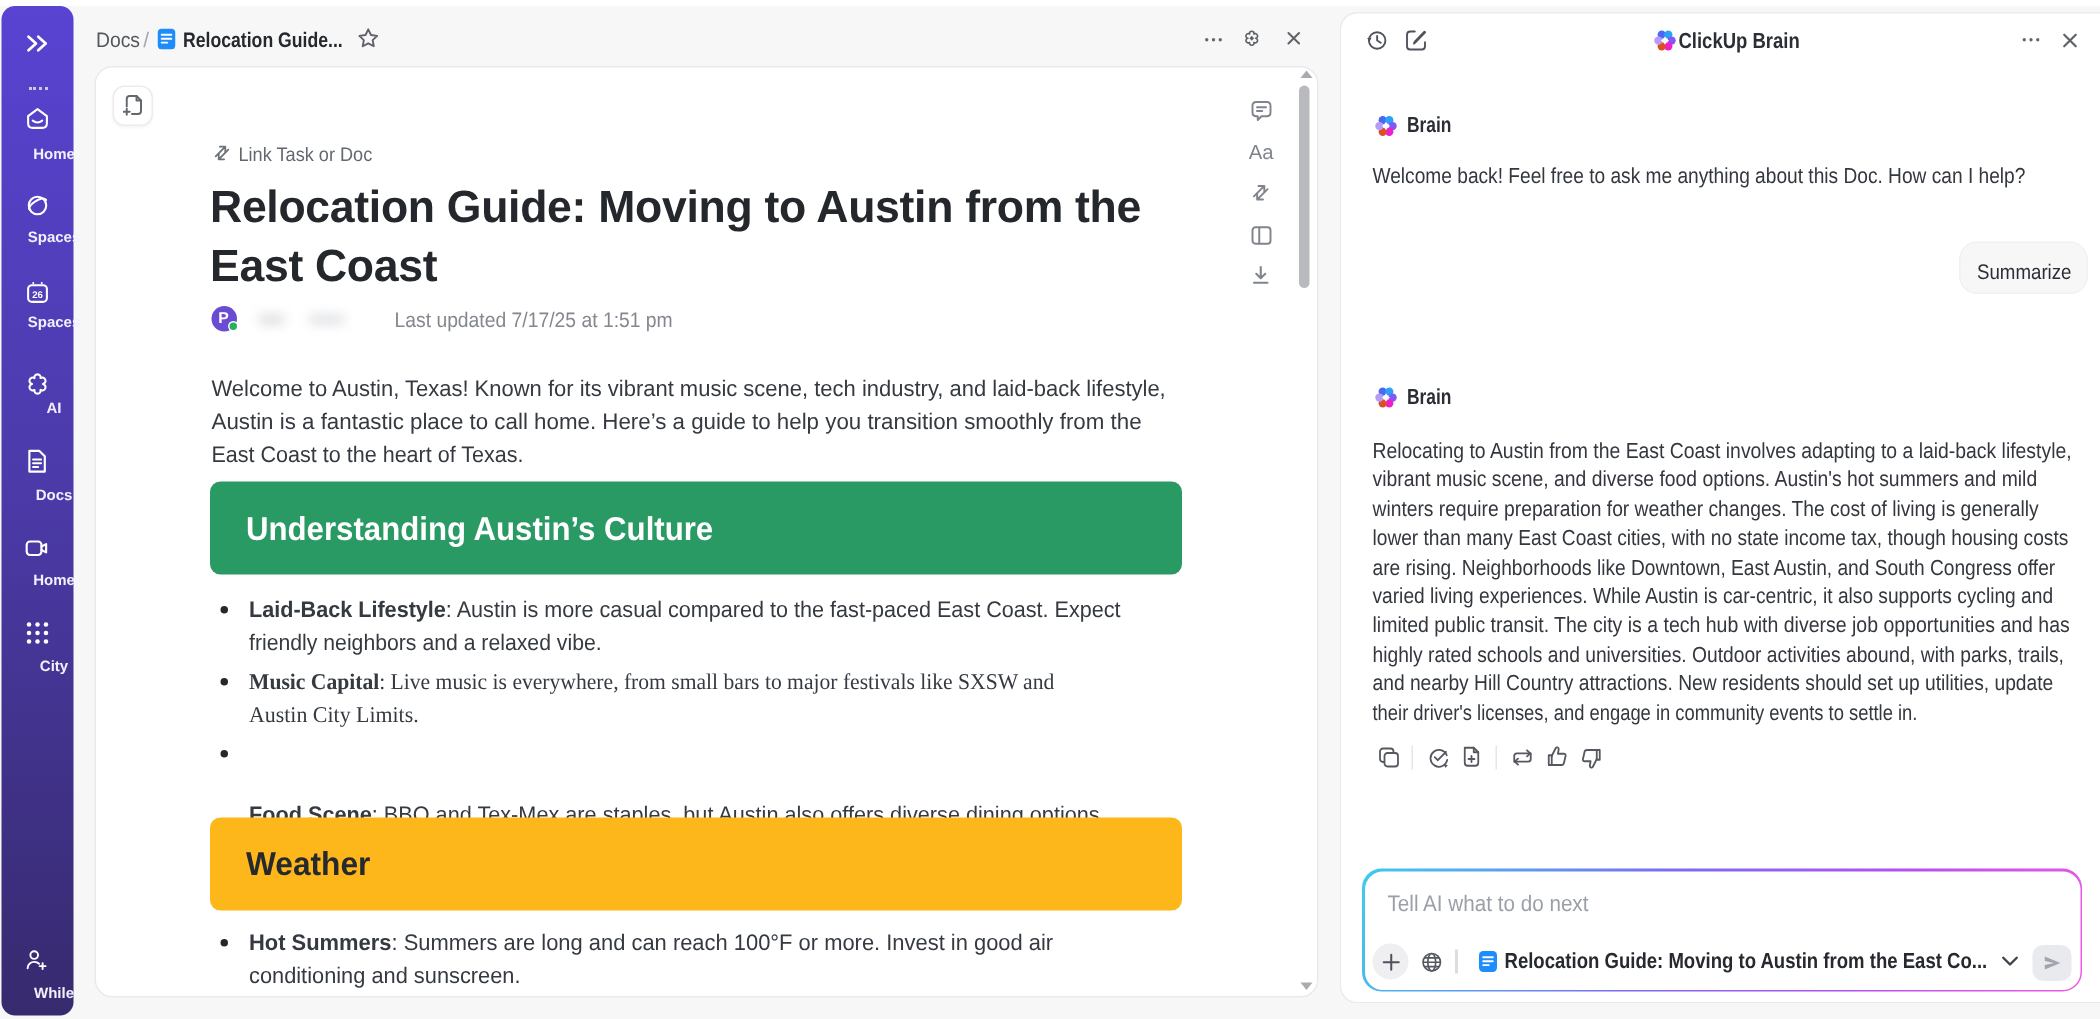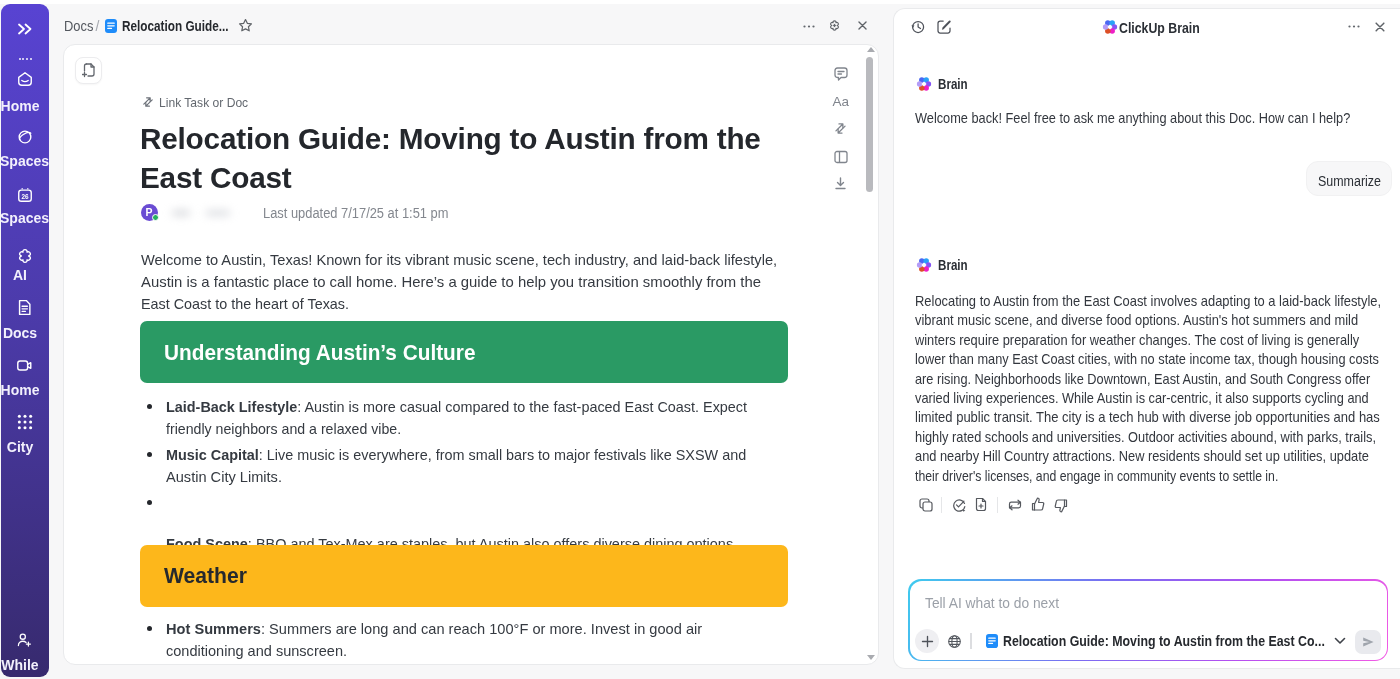--- a/index.html
+++ b/index.html
@@ -6,22 +6,22 @@
 html,body { width:1400px; height:679px; overflow:hidden; }
 body { font-family:"Liberation Sans", sans-serif; background:#fff; position:relative; }
 .bg { position:absolute; left:0; top:4px; width:1400px; height:675px; background:#f7f7f8; }
 .abs { position:absolute; }
 .nowrap { white-space:nowrap; }
 
 
 .sidebar { position:absolute; left:1px; top:4px; width:48px; height:673px;
   border-radius:9px;
   background:linear-gradient(180deg,#5843d2 0%,#4c3bab 45%,#372a6e 100%); }
-.sb-label { position:absolute; left:0; width:40px; text-align:center; color:#f2f0fc;
-  font-size:14px; font-weight:bold; }
+.sb-label { position:absolute; left:16px; width:40px; text-align:center; color:#f2f0fc;
+  font-size:10px; font-weight:bold; }
 
 
 .crumb { position:absolute; top:18px; font-size:14px; color:#53575e; }
 
 
 .doc-card { position:absolute; left:63px; top:44px; width:816px; height:621px;
   background:#fff; border:1px solid #e9eaec; border-radius:12px; }
 .title { position:absolute; left:140px; top:119px; font-size:30px; line-height:39px;
   font-weight:bold; color:#24272c; letter-spacing:-0.2px; transform:scaleX(0.99); transform-origin:left top; white-space:nowrap;}
 .ptext { font-size:15px; color:#353a41; line-height:22px; white-space:nowrap; }
@@ -186,21 +186,21 @@
 
 <div class="banner" style="top:321px; background:#2a9a64;"></div>
 <div class="banner-text" style="left:164px; top:340px; color:#fff; transform:scaleX(0.945);">Understanding Austin’s Culture</div>
 
 <div class="bullet-dot" style="left:147px; top:404px;"></div>
 <div class="abs ptext" style="left:166px; top:396px;">
   <div id="bl1"><b>Laid-Back Lifestyle</b>: Austin is more casual compared to the fast-paced East Coast. Expect</div>
   <div id="bl2">friendly neighbors and a relaxed vibe.</div>
 </div>
 <div class="bullet-dot" style="left:147px; top:452px;"></div>
-<div class="abs ptext" style="left:166px; top:444px;">
+<div class="abs ptext" style="left:166px; top:444px;font-family:Liberation Serif, serif;">
   <div id="bl3"><b>Music Capital</b>: Live music is everywhere, from small bars to major festivals like SXSW and</div>
   <div id="bl4">Austin City Limits.</div>
 </div>
 <div class="bullet-dot" style="left:147px; top:500px;"></div>
 <div class="abs ptext" style="left:166px; top:492px;margin-top:41px;">
   <div id="bl5"><b>Food Scene</b>: BBQ and Tex-Mex are staples, but Austin also offers diverse dining options,</div>
   <div id="bl6">including vegan and farm-to-table.</div>
 </div>
 
 <div class="banner" style="top:545px; background:#fdb71b;"></div>

